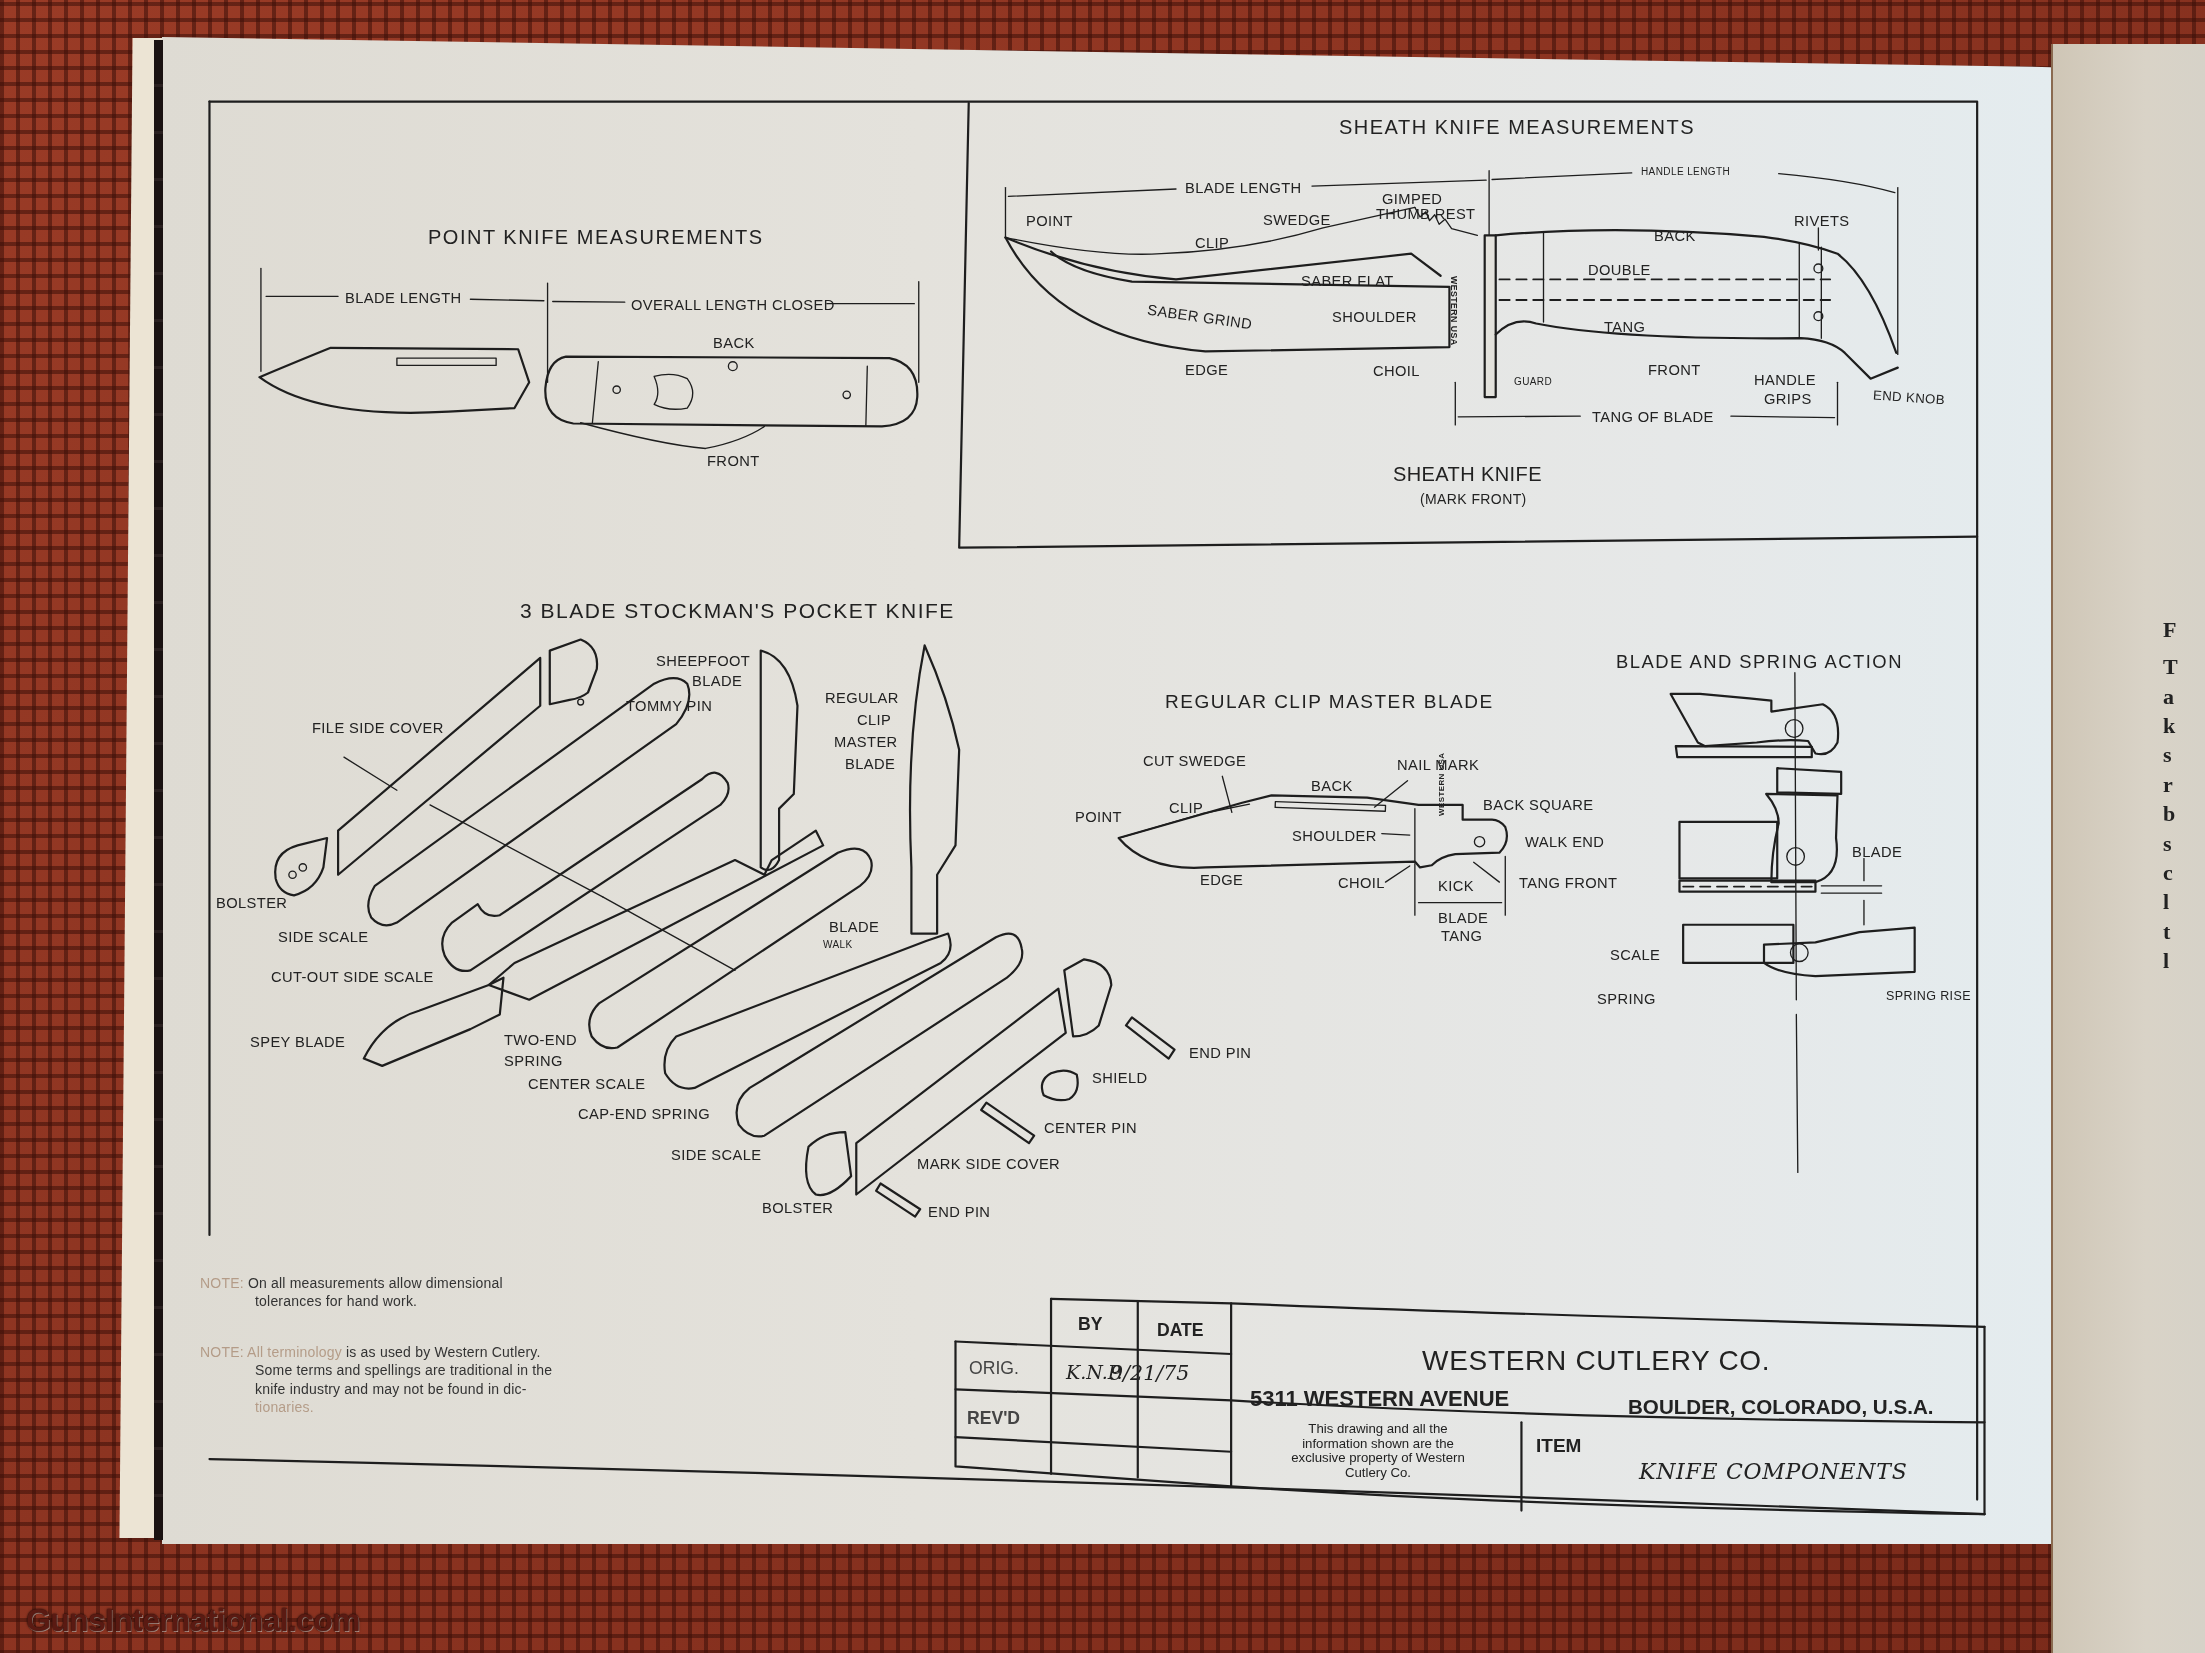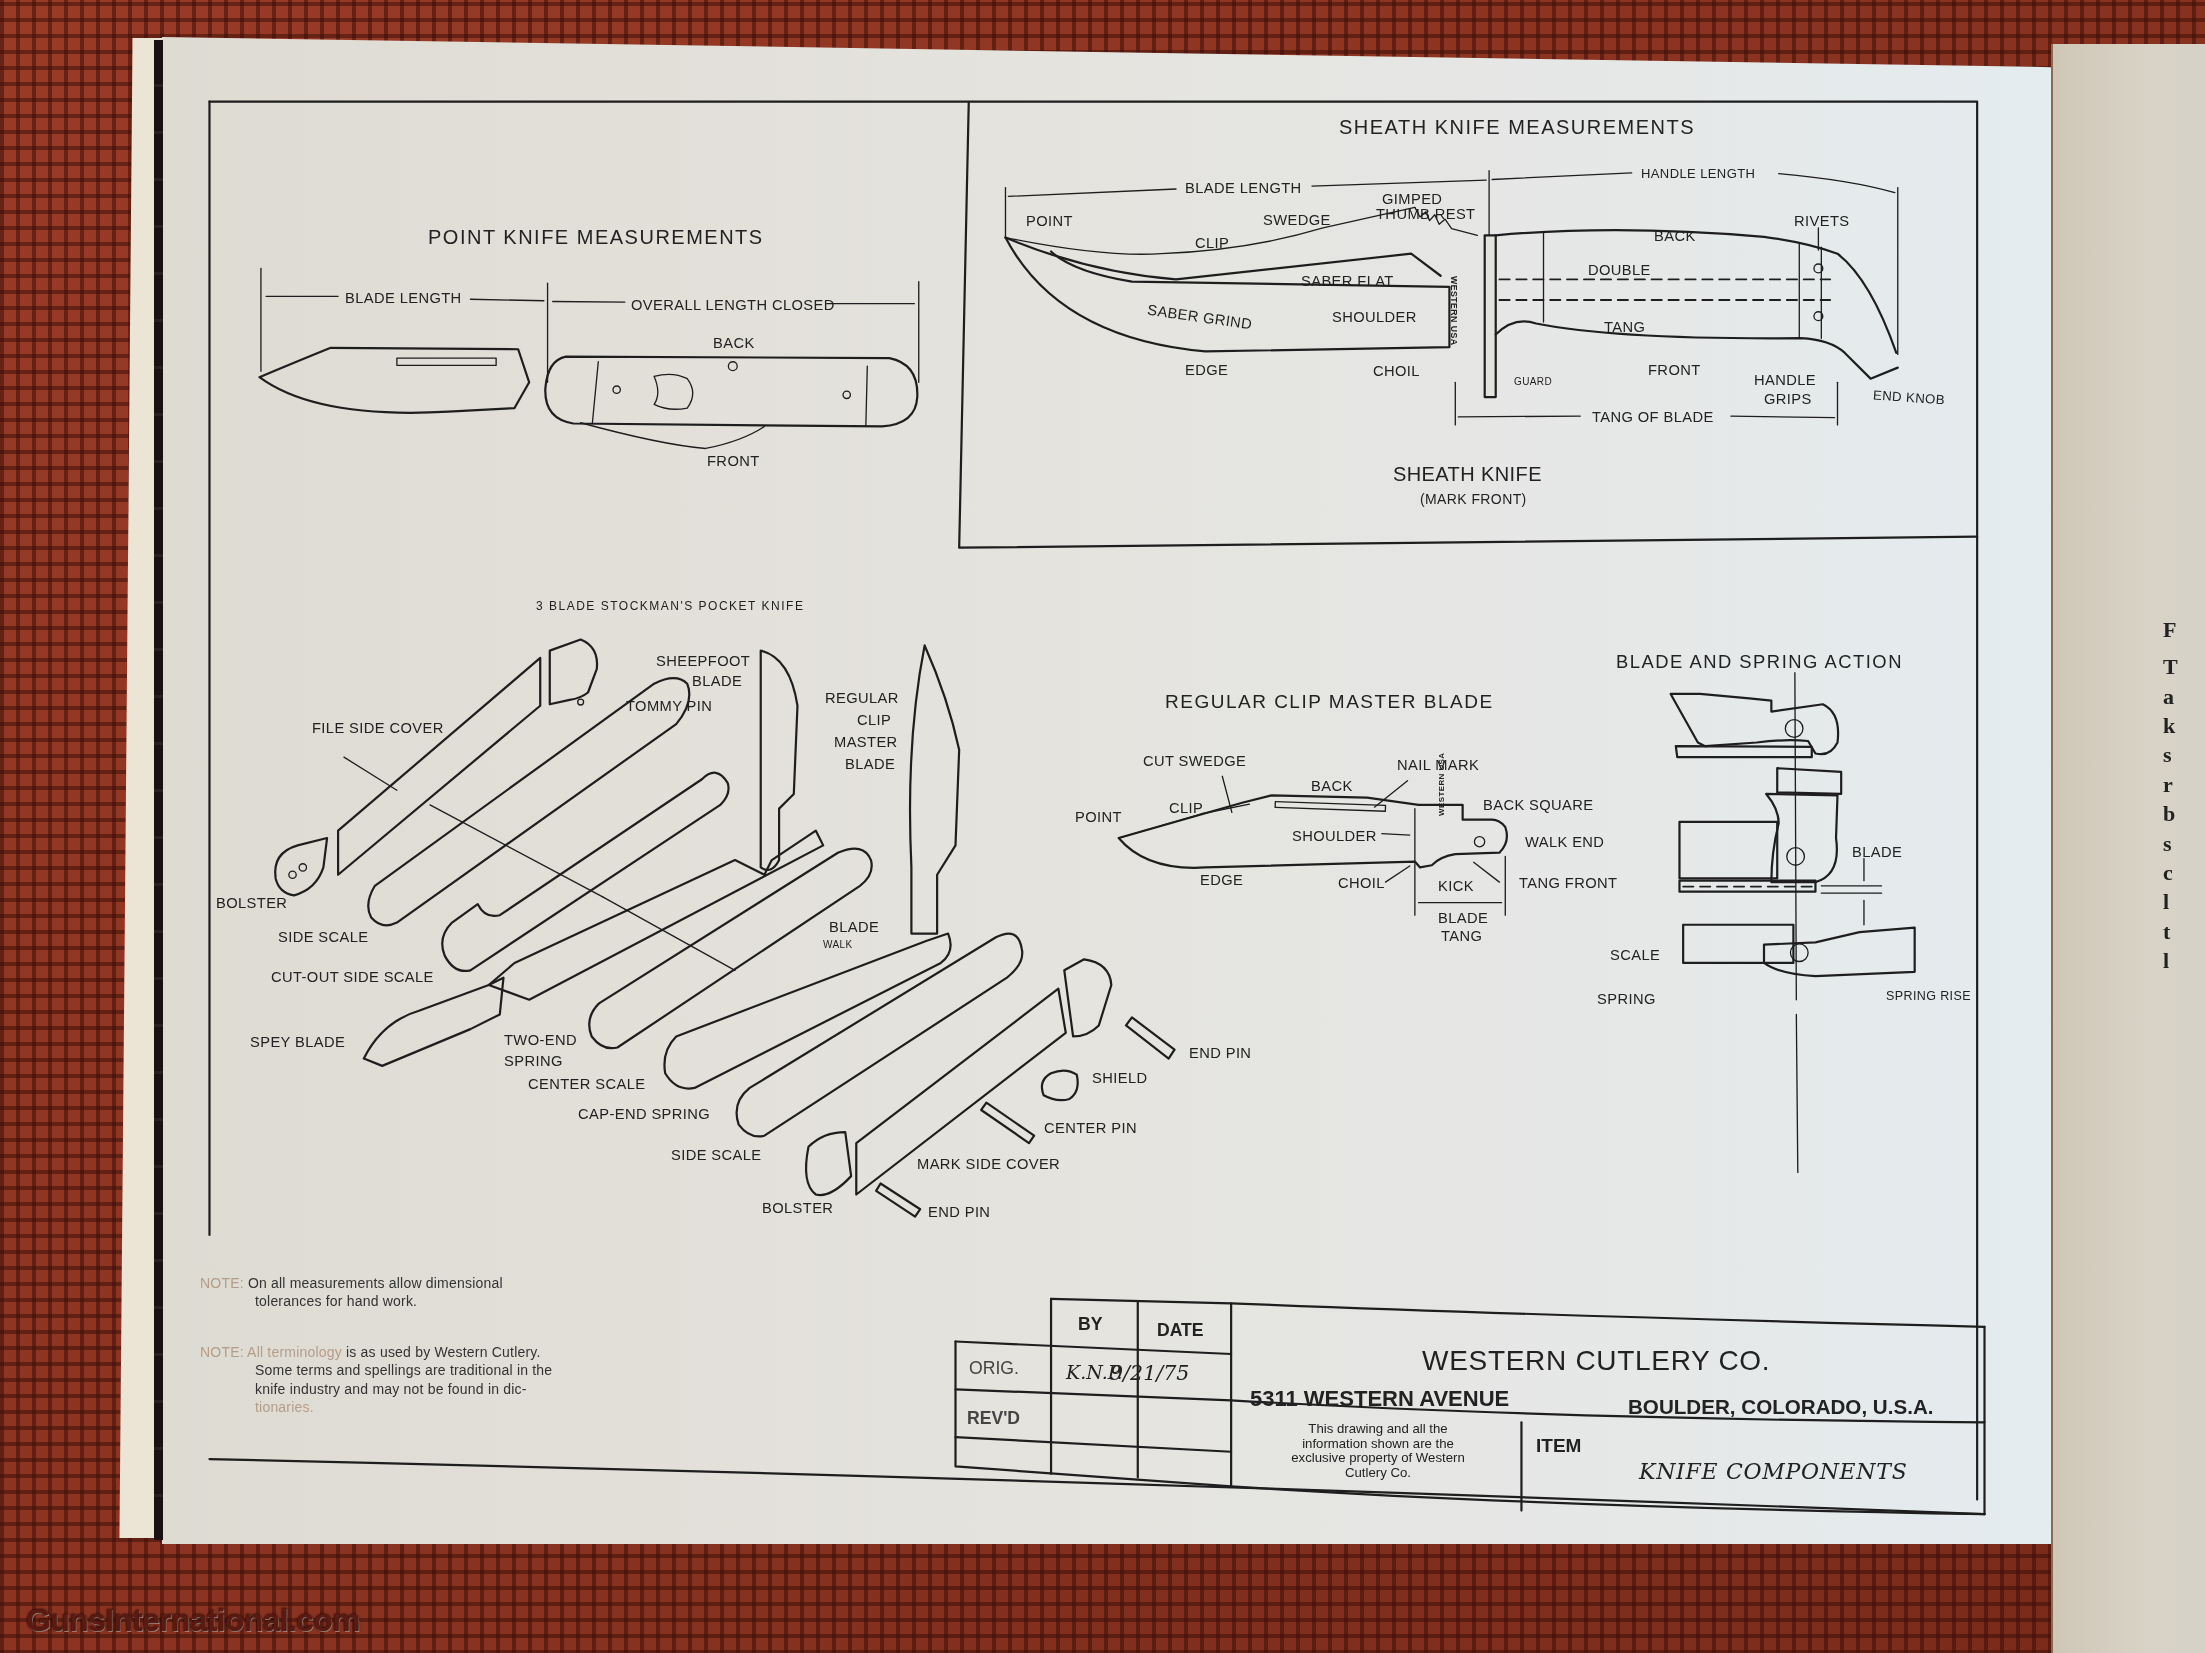--- a/index.html
+++ b/index.html
@@ -105,21 +105,21 @@
   <line class="thin" x1="1180" y1="498" x2="1178" y2="580"></line>
   <circle class="thin" cx="997" cy="498" r="6"></circle>
   <circle class="thin" cx="839" cy="530" r="5"></circle>
   <circle class="thin" cx="1152" cy="537" r="5"></circle>
   <path class="thin" d="M890 512 Q915 505 935 515 Q950 535 935 555 Q910 560 890 550 Q900 535 890 512 Z"></path>
   <path class="thin" d="M790 575 Q900 605 960 610 Q1010 600 1040 580"></path>
 </svg>
 
 <div class="label title" style="left:1339px;top:116px">SHEATH  KNIFE  MEASUREMENTS</div>
 <div class="label" style="left:1185px;top:180px;font-size:14.7px">BLADE LENGTH</div>
-<div class="label" style="left:1641px;top:166px;font-size:13px">HANDLE LENGTH</div>
+<div class="label" style="left:1641px;top:166px;font-size:10px">HANDLE LENGTH</div>
 <div class="label" style="left:1026px;top:213px;font-size:14.7px">POINT</div>
 <div class="label" style="left:1195px;top:235px;font-size:14.7px">CLIP</div>
 <div class="label" style="left:1263px;top:212px;font-size:14.7px">SWEDGE</div>
 <div class="label" style="left:1382px;top:191px;font-size:14.7px">GIMPED</div>
 <div class="label" style="left:1376px;top:206px;font-size:14.7px">THUMB REST</div>
 <div class="label" style="left:1654px;top:228px;font-size:14.7px">BACK</div>
 <div class="label" style="left:1794px;top:213px;font-size:14.7px">RIVETS</div>
 <div class="label" style="left:1301px;top:273px;font-size:14.7px">SABER FLAT</div>
 <div class="label" style="left:1588px;top:262px;font-size:14.7px">DOUBLE</div>
 <div class="label" style="left:1147px;top:309px;font-size:14.7px;transform:rotate(8deg)">SABER GRIND</div>
@@ -158,21 +158,21 @@
   <line class="thin" x1="2100" y1="316" x2="2100" y2="438"></line>
   <line class="thin" x1="2448" y1="330" x2="2448" y2="460"></line>
   <line class="thin" x1="2478" y1="336" x2="2478" y2="460"></line>
   <path class="dash" d="M2040 380 L2490 380"></path>
   <path class="dash" d="M2040 408 L2490 408"></path>
   <circle class="thin" cx="2474" cy="365" r="6"></circle>
   <circle class="thin" cx="2474" cy="430" r="6"></circle>
   <line class="thin" x1="2474" y1="310" x2="2474" y2="340"></line>
 </svg>
 
-<div class="label title" style="left:536px;top:599px;font-size:12px">3 BLADE STOCKMAN'S  POCKET  KNIFE</div>
+<div class="label title" style="left:520px;top:599px;font-size:21px">3 BLADE STOCKMAN'S  POCKET  KNIFE</div>
 <div class="label" style="left:656px;top:653px;font-size:14.7px">SHEEPFOOT</div>
 <div class="label" style="left:692px;top:673px;font-size:14.7px">BLADE</div>
 <div class="label" style="left:626px;top:698px;font-size:14.7px">TOMMY PIN</div>
 <div class="label" style="left:825px;top:690px;font-size:14.7px">REGULAR</div>
 <div class="label" style="left:857px;top:712px;font-size:14.7px">CLIP</div>
 <div class="label" style="left:834px;top:734px;font-size:14.7px">MASTER</div>
 <div class="label" style="left:845px;top:756px;font-size:14.7px">BLADE</div>
 <div class="label" style="left:312px;top:720px;font-size:14.7px">FILE SIDE COVER</div>
 <div class="label" style="left:216px;top:895px;font-size:14.7px">BOLSTER</div>
 <div class="label" style="left:278px;top:929px;font-size:14.7px">SIDE SCALE</div>

